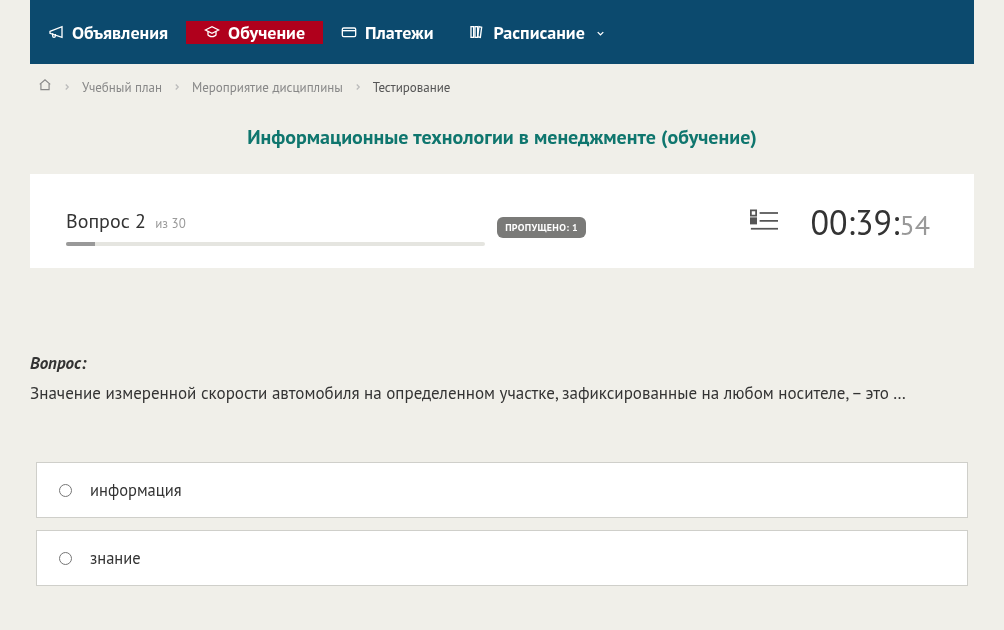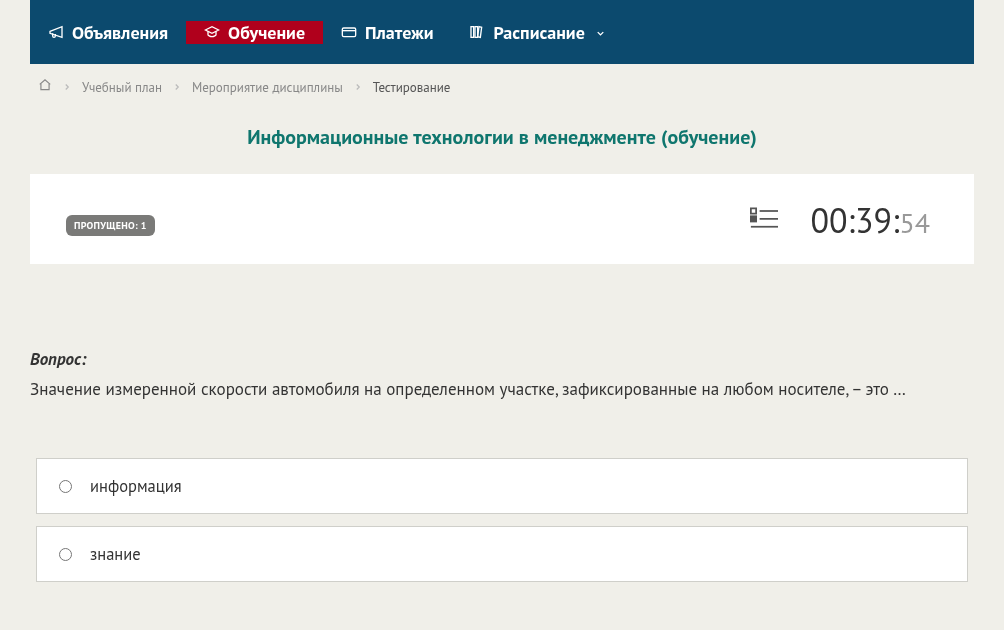--- a/index.html
+++ b/index.html
@@ -183,20 +183,29 @@
           <path d="M9 6l6 6-6 6"></path>
         </svg></span>
     <span class="current">Тестирование</span>
   </div>
 
   <h1 class="page-title">Информационные технологии в менеджменте (обучение)</h1>
 
   <div class="question-status">
     <div class="qs-left">
       <div class="qs-progress-row">
+        <div style="flex:1">
+          <div class="qs-label">
+            <span class="qnum"><span>Вопрос</span> <span>2</span></span>
+            <span class="qtotal"><span>из</span> <span>30</span></span>
+          </div>
+          <div class="qs-progress" style="margin-top:8px;">
+            <div class="qs-progress-fill"></div>
+          </div>
+        </div>
         <div class="qs-badge">
           <span>ПРОПУЩЕНО:</span> <span>1</span>
         </div>
       </div>
     </div>
     <div class="qs-spacer"></div>
     <div class="qs-list-icon">
       <svg viewBox="0 0 32 24" fill="none" stroke-width="2">
         <rect x="1" y="1" width="6" height="6"></rect>
         <line x1="11" y1="4" x2="32" y2="4"></line>

